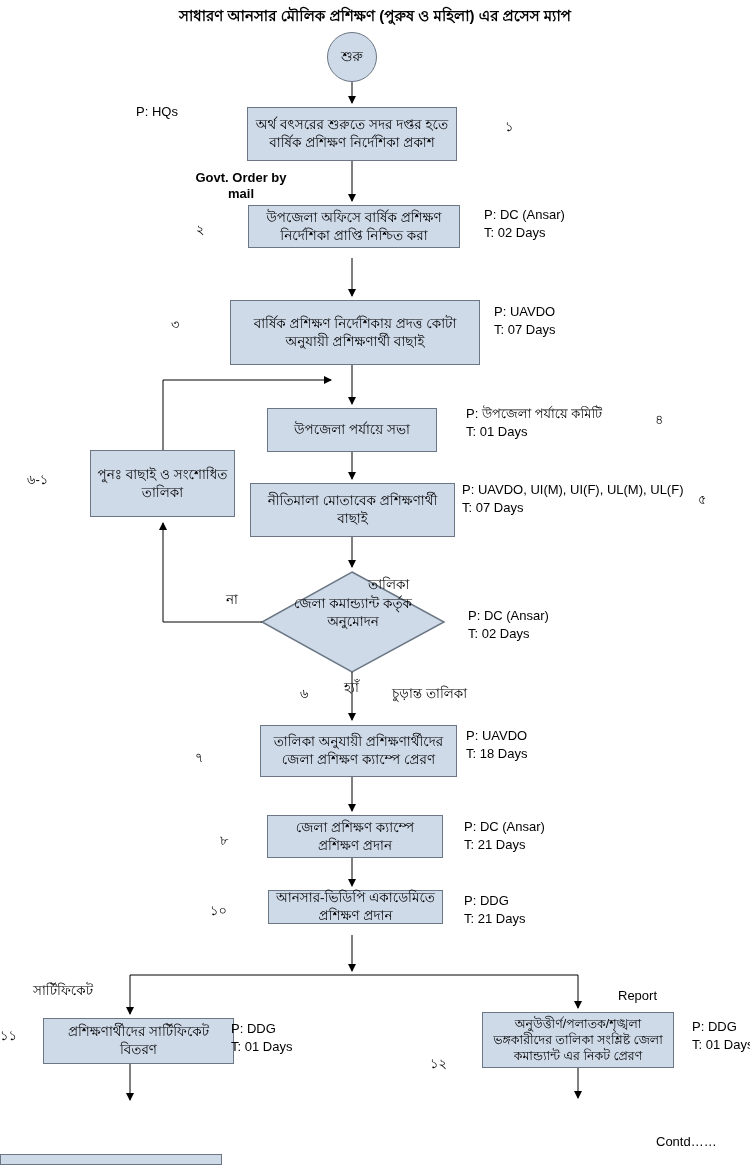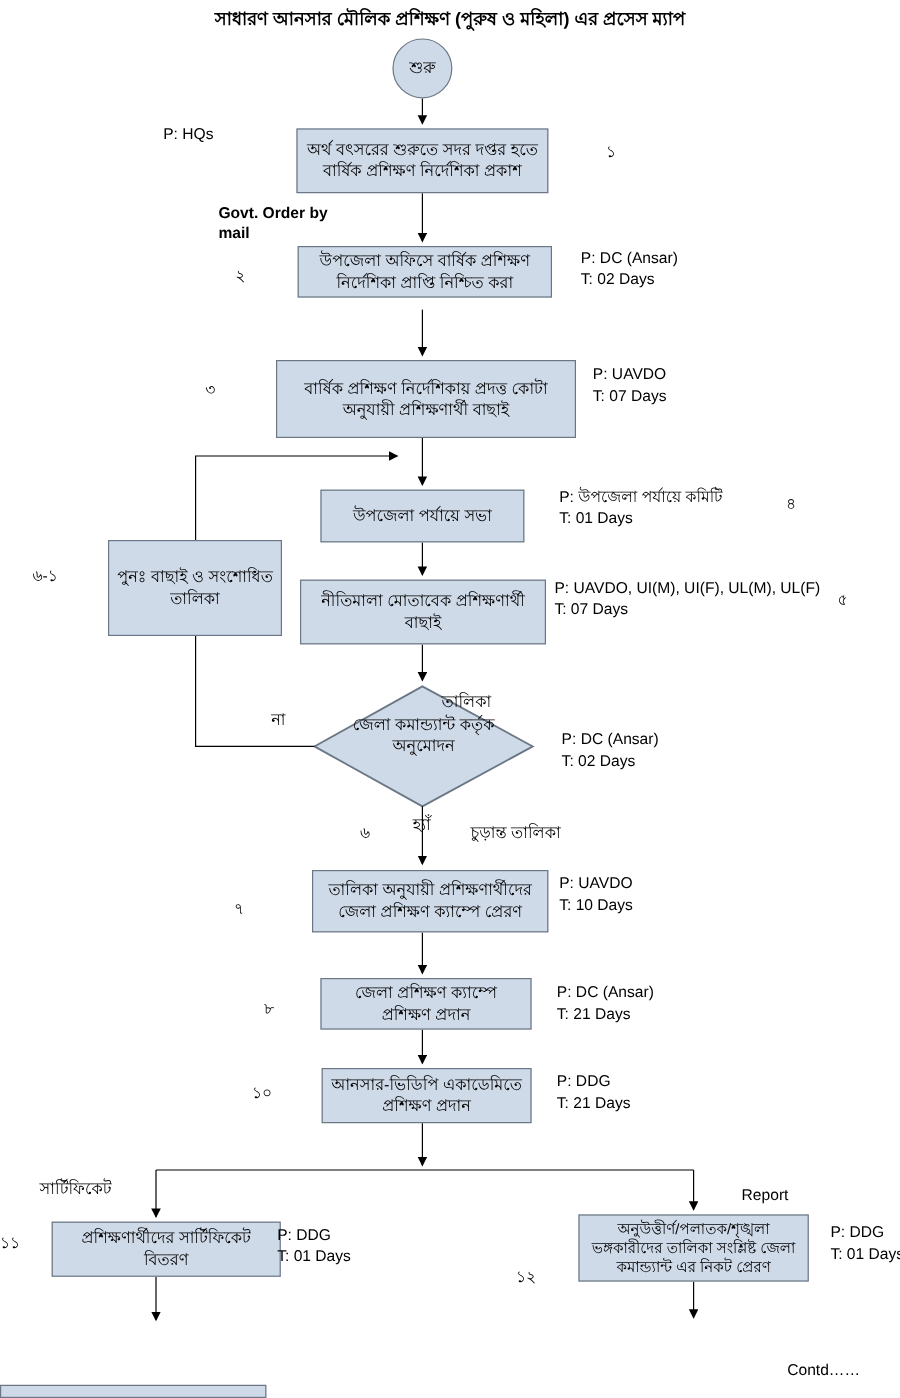--- a/index.html
+++ b/index.html
@@ -89,39 +89,39 @@
   </div>
 
   <div class="node" style="left:230px;top:300px;width:250px;height:65px;">
     <span>বার্ষিক প্রশিক্ষণ নির্দেশিকায় প্রদত্ত কোটা অনুযায়ী প্রশিক্ষণার্থী বাছাই</span>
   </div>
 
   <div class="node" style="left:267px;top:408px;width:170px;height:44px;">
     <span>উপজেলা পর্যায়ে সভা</span>
   </div>
 
-  <div class="node" style="left:90px;top:450px;width:145px;height:80px;">
+  <div class="node" style="left:90px;top:450px;width:145px;height:67px;">
     <span>পুনঃ  বাছাই ও সংশোধিত তালিকা</span>
   </div>
 
   <div class="node" style="left:250px;top:483px;width:205px;height:54px;">
     <span>নীতিমালা মোতাবেক প্রশিক্ষণার্থী বাছাই</span>
   </div>
 
   <div class="diamond-text" style="left:278px;top:595px;">জেলা কমান্ড্যান্ট কর্তৃক অনুমোদন</div>
 
   <div class="node" style="left:260px;top:725px;width:197px;height:52px;">
     <span>তালিকা অনুযায়ী প্রশিক্ষণার্থীদের জেলা প্রশিক্ষণ ক্যাম্পে প্রেরণ</span>
   </div>
 
   <div class="node" style="left:267px;top:815px;width:176px;height:43px;">
     <span>জেলা প্রশিক্ষণ ক্যাম্পে প্রশিক্ষণ প্রদান</span>
   </div>
 
-  <div class="node" style="left:268px;top:890px;width:175px;height:46px;">
+  <div class="node" style="left:268px;top:890px;width:175px;height:34px;">
     <span>আনসার-ভিডিপি একাডেমিতে প্রশিক্ষণ প্রদান</span>
   </div>
 
   <div class="node" style="left:43px;top:1018px;width:191px;height:46px;">
     <span>প্রশিক্ষণার্থীদের সার্টিফিকেট বিতরণ</span>
   </div>
 
   <div class="node" style="left:482px;top:1012px;width:192px;height:56px;font-size:12.5px;">
     <span>অনুউত্তীর্ণ/পলাতক/শৃঙ্খলা ভঙ্গকারীদের তালিকা সংশ্লিষ্ট জেলা কমান্ড্যান্ট এর নিকট প্রেরণ</span>
   </div>
@@ -136,21 +136,21 @@
   <div class="num" style="left:27px;top:470px;">৬-১</div>
   <div class="num" style="left:300px;top:684px;">৬</div>
   <div class="num" style="left:195px;top:748px;">৭</div>
   <div class="num" style="left:220px;top:831px;">৮</div>
   <div class="num" style="left:210px;top:901px;">১০</div>
   <div class="num" style="left:0px;top:1026px;">১১</div>
   <div class="num" style="left:430px;top:1029px;margin-top:25px;">১২</div>
 
   <div class="pt" style="left:136px;top:103px;">P: HQs</div>
 
-  <div class="lbl bold" style="left:182px;top:170px;width:118px;">Govt. Order by mail</div>
+  <div class="lbl bold" style="left:182px;top:170px;width:118px;text-align:center;">Govt. Order by mail</div>
 
   <div class="pt" style="left:484px;top:206px;">
     <div>P: DC (Ansar)</div>
     <div>T: 02 Days</div>
   </div>
   <div class="pt" style="left:494px;top:303px;">
     <div>P: UAVDO</div>
     <div>T: 07 Days</div>
   </div>
   <div class="pt" style="left:466px;top:405px;">
@@ -160,21 +160,21 @@
   <div class="pt" style="left:462px;top:481px;">
     <div>P: UAVDO, UI(M), UI(F), UL(M), UL(F)</div>
     <div>T: 07 Days</div>
   </div>
   <div class="pt" style="left:468px;top:607px;">
     <div>P: DC (Ansar)</div>
     <div>T: 02 Days</div>
   </div>
   <div class="pt" style="left:466px;top:727px;">
     <div>P: UAVDO</div>
-    <div>T: 10 Days</div>
+    <div>T: 18 Days</div>
   </div>
   <div class="pt" style="left:464px;top:818px;">
     <div>P: DC (Ansar)</div>
     <div>T: 21 Days</div>
   </div>
   <div class="pt" style="left:464px;top:892px;">
     <div>P: DDG</div>
     <div>T: 21 Days</div>
   </div>
   <div class="pt" style="left:231px;top:1020px;">

